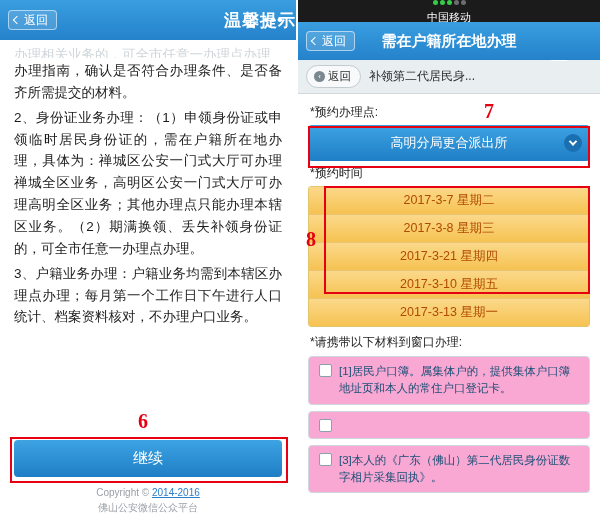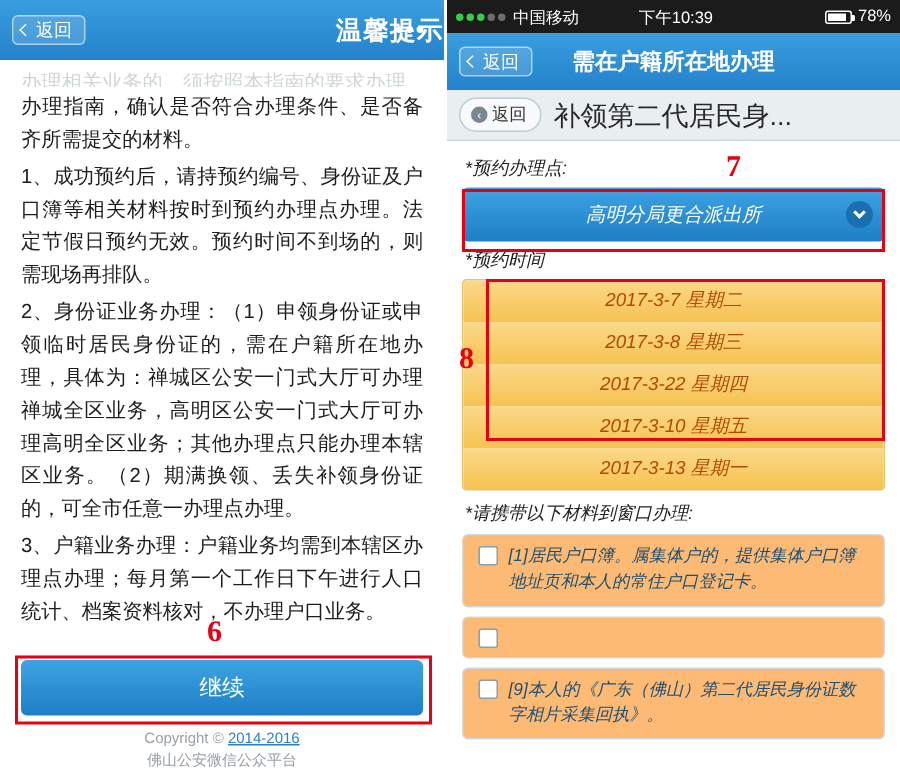--- a/index.html
+++ b/index.html
@@ -136,20 +136,21 @@
   
   .statusbar {
     height: 22px;
     background: #1b1b1b;
     color: #ffffff;
     font-size: 11px;
     display: flex;
     align-items: center;
     padding: 0 6px;
     gap: 5px;
+    flex-direction: column;
   }
   .dots { display: flex; gap: 2px; align-items: center; }
   .dots i {
     width: 5px; height: 5px; border-radius: 50%;
     background: #36cc4a; display: block;
   }
   .dots i.off { background: #6d6d6d; }
   .sb-center { margin-left: auto; margin-right: auto; }
   .sb-right { margin-left: auto; display: flex; align-items: center; gap: 4px; }
   .batt {
@@ -198,29 +199,28 @@
     font-size: 11.5px;
     color: #333;
     padding: 3px 9px 3px 7px;
     display: flex; align-items: center; gap: 3px;
   }
   .circ-arrow {
     display: inline-block; width: 11px; height: 11px;
     border-radius: 50%; background: #7b8790; color: #fff;
     font-size: 8px; line-height: 11px; text-align: center;
   }
-  .sub-title { font-size: 18px; color: #2a2a2a; }
+  .sub-title { font-size: 12px; color: #2a2a2a; }
 
   .form-area {
     padding: 6px 10px 0 10px;
     background: #ffffff;
     height: 421px;
     overflow: hidden;
     position: relative;
-    font-style: italic;
   }
   .field-label {
     font-size: 12px; color: #222;
     margin: 4px 0 4px 2px;
   }
   .select-box {
     width: 100%;
     background: #2d8fd5;
     background: linear-gradient(#3da3e2, #1f7ec6);
     color: #fff;
@@ -257,21 +257,21 @@
     padding: 5px 0;
     border-bottom: 1px solid #e8c573;
   }
   .date-item:last-child { border-bottom: none; }
 
   .notice-label { font-size: 12px; color: #222; margin: 7px 0 5px 2px; }
 
   .notice-card {
     border: 1px solid #cfd8de;
     border-radius: 4px;
-    background: #fdba74;
+    background: #f9a8d4;
     padding: 6px 8px 6px 10px;
     margin-bottom: 6px;
     display: flex;
     gap: 7px;
     align-items: flex-start;
   }
   .checkbox {
     width: 13px; height: 13px;
     border: 1px solid #8aa0ad;
     border-radius: 2px;
@@ -295,23 +295,22 @@
     <div class="navbar-left">
       <div class="back-btn">
         <span class="chev-left"></span>
         <span>返回</span>
       </div>
       <div class="nav-title">温馨提示</div>
       <div class="nav-dots">•••</div>
     </div>
 
     <div class="doc-body">
-      <div class="doc-faded">办理相关业务的，须按照本指南的要求办理</div>
+      <div class="doc-faded">办理相关业务的，可全市任意一办理点办理</div>
       <p>办理指南，确认是否符合办理条件、是否备齐所需提交的材料。</p>
-      <p>1、成功预约后，请持预约编号、身份证及户口簿等相关材料按时到预约办理点办理。法定节假日预约无效。预约时间不到场的，则需现场再排队。</p>
       <p>2、身份证业务办理：（1）申领身份证或申领临时居民身份证的，需在户籍所在地办理，具体为：禅城区公安一门式大厅可办理禅城全区业务，高明区公安一门式大厅可办理高明全区业务；其他办理点只能办理本辖区业务。（2）期满换领、丢失补领身份证的，可全市任意一办理点办理。</p>
       <p>3、户籍业务办理：户籍业务均需到本辖区办理点办理；每月第一个工作日下午进行人口统计、档案资料核对，不办理户口业务。</p>
     </div>
 
     <div class="continue-wrap">
       <button class="continue-btn">继续</button>
     </div>
     <div class="red-box" style="left:10px; bottom:36px; width:278px; height:46px;"></div>
     <div class="marker" style="left:138px; bottom:86px;">6</div>
 
@@ -367,37 +366,37 @@
         <span>高明分局更合派出所</span>
         <span class="select-caret">
           <span class="caret-down"></span>
         </span>
       </div>
 
       <div class="field-label">*预约时间</div>
       <div class="date-list">
         <div class="date-item">2017-3-7 星期二</div>
         <div class="date-item">2017-3-8 星期三</div>
-        <div class="date-item">2017-3-22 星期四</div>
+        <div class="date-item">2017-3-21 星期四</div>
         <div class="date-item">2017-3-10 星期五</div>
         <div class="date-item">2017-3-13 星期一</div>
       </div>
 
       <div class="notice-label">*请携带以下材料到窗口办理:</div>
 
       <div class="notice-card">
         <span class="checkbox"></span>
         <span class="notice-text">[1]居民户口簿。属集体户的，提供集体户口簿地址页和本人的常住户口登记卡。</span>
       </div>
       <div class="notice-card">
         <span class="checkbox"></span>
       </div>
       <div class="notice-card">
         <span class="checkbox"></span>
-        <span class="notice-text">[9]本人的《广东（佛山）第二代居民身份证数字相片采集回执》。</span>
+        <span class="notice-text">[3]本人的《广东（佛山）第二代居民身份证数字相片采集回执》。</span>
       </div>
 
     </div>
 
     <div class="red-box" style="left:10px; top:126px; width:282px; height:42px;"></div>
     <div class="marker" style="left:186px; top:100px;">7</div>
 
     <div class="red-box" style="left:26px; top:186px; width:266px; height:108px;"></div>
     <div class="marker" style="left:8px; top:228px;">8</div>
   </div>

